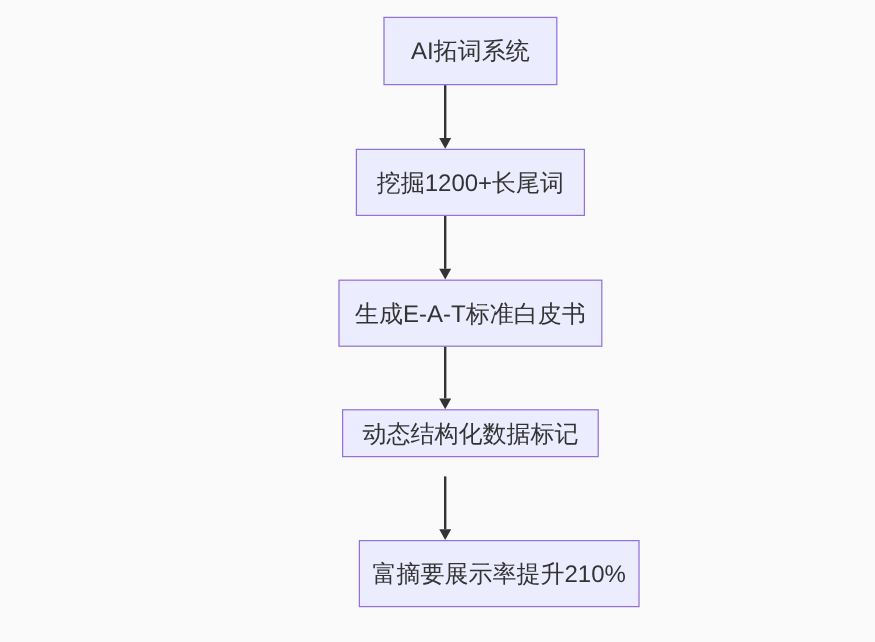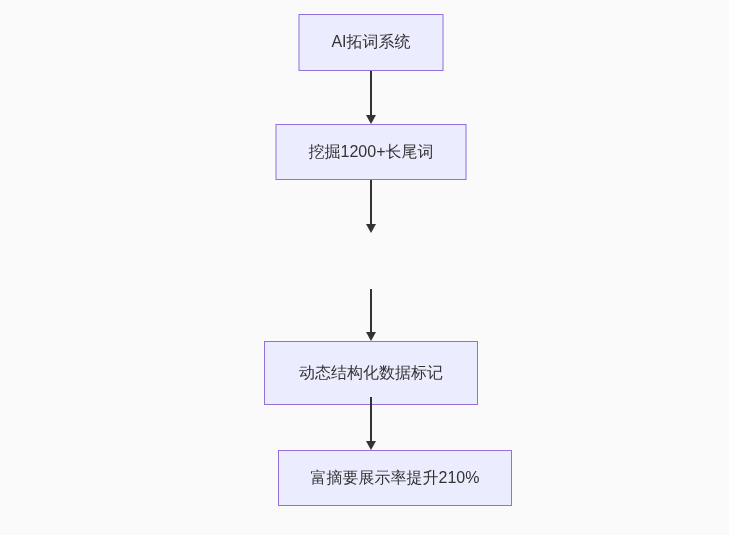--- a/index.html
+++ b/index.html
@@ -11,37 +11,37 @@
   }
   .canvas {
     position: relative;
     width: 729px;
     height: 535px;
     background: #fafafa;
     overflow: hidden;
   }
   .node {
     position: absolute;
-    left: 371px;
+    left: 392px;
     transform: translateX(-50%);
     box-sizing: border-box;
     background: #ECECFF;
     border: 1px solid #9370DB;
     color: #333333;
-    font-size: 16px;
+    font-size: 20px;
     display: flex;
     align-items: center;
     justify-content: center;
     text-align: center;
     white-space: nowrap;
   }
   .node-1 { top: 14px;  width: 145px; height: 57px; }
   .node-2 { top: 124px; width: 191px; height: 56px; }
   .node-3 { top: 233px; width: 220px; height: 56px; }
-  .node-4 { top: 341px; width: 214px; height: 64px; }
+  .node-4 { top: 341px; width: 214px; height: 40px; }
   .node-5 { top: 450px; width: 234px; height: 56px; margin-left: 24px; }
 
   .arrow {
     position: absolute;
     left: 371px;
     transform: translateX(-50%);
     width: 10px;
     display: flex;
     flex-direction: column;
     align-items: center;
@@ -79,20 +79,23 @@
 
   <div class="node node-2">
     <span>挖掘1200+长尾词</span>
   </div>
 
   <div class="arrow arrow-2">
     <div class="shaft"></div>
     <div class="head"></div>
   </div>
 
+  <div class="node node-3">
+    <span>生成E-A-T标准白皮书</span>
+  </div>
 
   <div class="arrow arrow-3">
     <div class="shaft"></div>
     <div class="head"></div>
   </div>
 
   <div class="node node-4">
     <span>动态结构化数据标记</span>
   </div>
 

